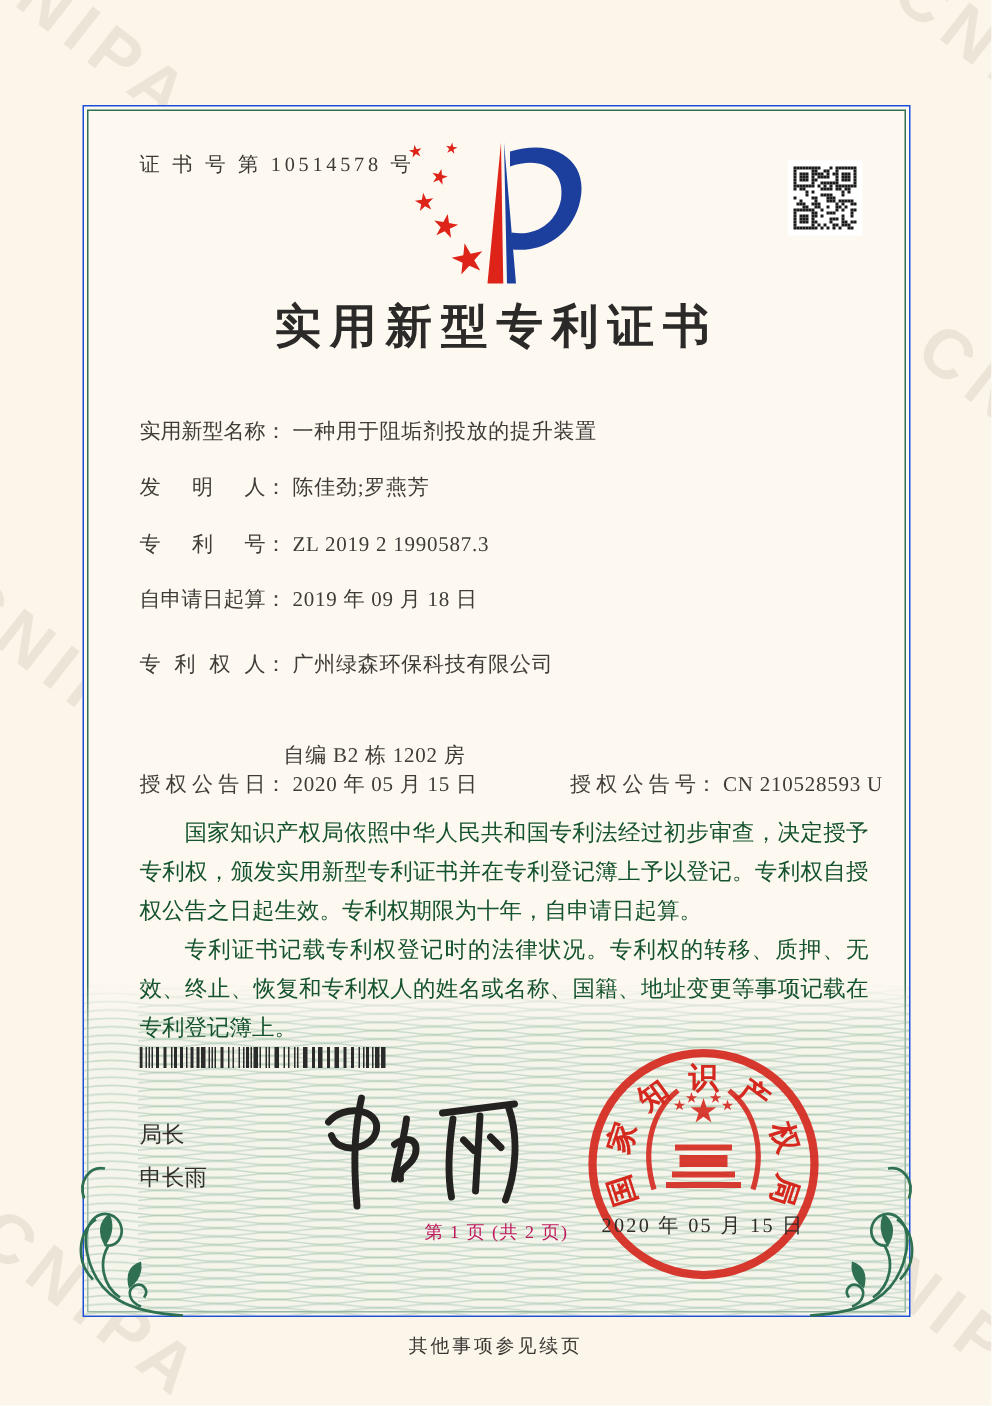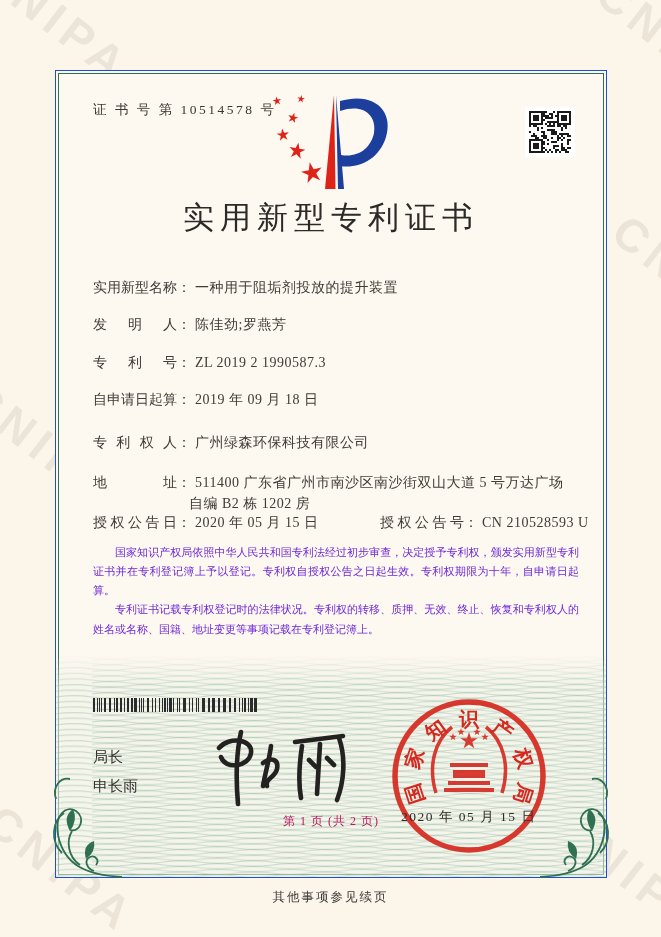--- a/index.html
+++ b/index.html
@@ -23,31 +23,31 @@
     border:1px solid #1d4ed8;background:#fdf8f0;
   }
   .frame-inner{position:absolute;inset:2px;border:1px solid #2f6f52;pointer-events:none;}
   .cert-no{
     position:absolute;left:37px;top:30px;font-size:13.5px;letter-spacing:2.5px;color:#3c3935;
   }
   .logo{position:absolute;left:212px;top:16px;width:138px;height:108px;}
   .qr-wrap{position:absolute;left:469px;top:36px;width:50px;height:50px;background:#fff;padding:2px;box-sizing:border-box;}
   .title{
     position:absolute;left:0;top:126px;width:100%;text-align:center;
-    font-size:31px;font-weight:normal;letter-spacing:6px;color:#2b2a28;
+    font-size:31px;font-weight:bold;letter-spacing:6px;color:#2b2a28;
   }
   .field{position:absolute;left:37px;font-size:14px;color:#3f3b37;white-space:nowrap;}
   .flabel{display:inline-block;width:84px;text-align:justify;text-align-last:justify;vertical-align:top;}
   .colon{display:inline-block;margin-right:4px;}
   .fval{letter-spacing:.5px;}
   .addr2{left:133px;}
   .grant-no{position:absolute;left:287px;top:0;}
   .paras{
     position:absolute;left:37px;top:472px;width:486px;
-    font-size:11px;line-height:1.74;color:#6d28d9;text-align:justify;
+    font-size:15px;line-height:1.74;color:#14532d;text-align:justify;
   }
   .paras p{margin:0;text-indent:2em;}
   
   .band{
     position:absolute;left:0;bottom:0;width:550px;height:222px;
     -webkit-mask-image:linear-gradient(transparent,#000 14%);
     mask-image:linear-gradient(transparent,#000 14%);
     pointer-events:none;
   }
   .barcode{position:absolute;left:37px;top:627px;}
@@ -368,23 +368,20 @@
     </div>
     <div class="field" style="top:283px">
       <span class="flabel">专利号</span><span class="colon">：</span><span class="fval">ZL 2019 2 1990587.3</span>
     </div>
     <div class="field" style="top:320px">
       <span class="flabel">自申请日起算</span><span class="colon">：</span><span class="fval">2019 年 09 月 18 日</span>
     </div>
     <div class="field" style="top:363px">
       <span class="flabel">专利权人</span><span class="colon">：</span><span class="fval">广州绿森环保科技有限公司</span>
     </div>
-    <div class="field" style="top:403px">
-      <span class="flabel">地址</span><span class="colon">：</span><span class="fval">511400 广东省广州市南沙区南沙街双山大道 5 号万达广场</span>
-    </div>
     <div class="field addr2" style="top:424px">
       <span class="fval">自编 B2 栋 1202 房</span>
     </div>
     <div class="field" style="top:443px;width:486px">
       <span class="flabel">授权公告日</span><span class="colon">：</span><span class="fval">2020 年 05 月 15 日</span>
       <span class="grant-no">
         <span class="flabel">授权公告号</span><span class="colon">：</span><span class="fval">CN 210528593 U</span>
       </span>
     </div>
 

